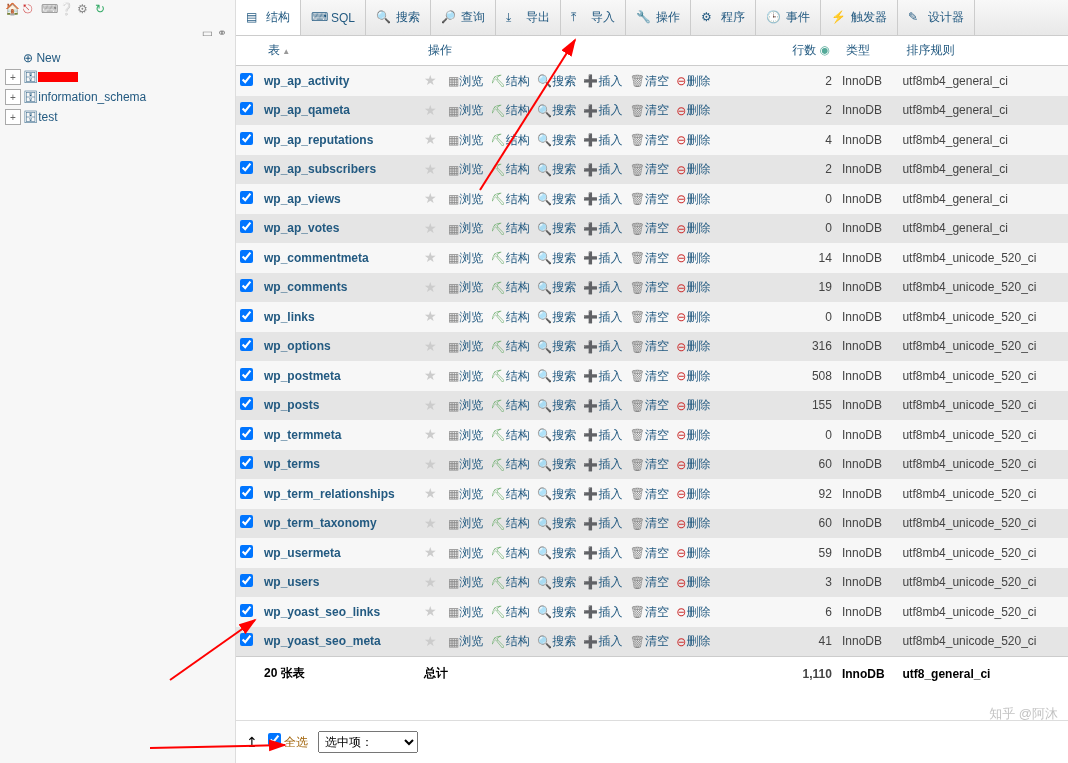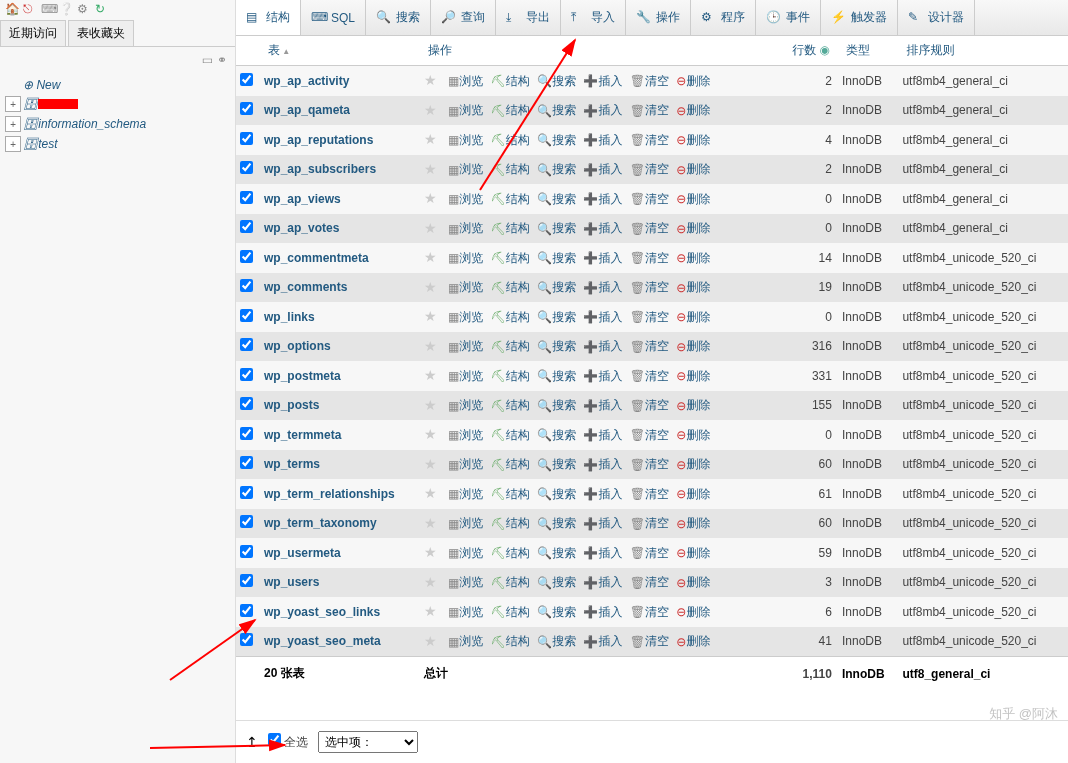--- a/index.html
+++ b/index.html
@@ -6,21 +6,21 @@
 body { display: flex; width: 1068px; height: 763px; overflow: hidden; background: #fff; position: relative; }
 
 
 .sidebar { width: 236px; background: #f7f7f7; border-right: 1px solid #ddd; display: flex; flex-direction: column; }
 .logo { height: 20px; padding: 0 5px; color: #ff9933; font-size: 16px; font-weight: bold; font-style: italic; overflow: hidden; }
 .nav-icons { padding: 2px 5px; display: flex; gap: 2px; }
 .nav-icons span { width: 16px; height: 16px; display: inline-block; }
 .sub-tabs { display: flex; border-bottom: 1px solid #ccc; }
 .sub-tabs div { padding: 4px 8px; border: 1px solid #ccc; border-bottom: none; background: #eee; margin-right: 2px; cursor: pointer; }
 .panel-icons { text-align: right; padding: 4px 8px; color: #888; font-size: 14px; }
-.tree { padding: 5px; font-style: italic; }
+.tree { padding: 5px; }
 .tree-item { display: flex; align-items: center; padding: 2px 0; cursor: pointer; color: #235a81; }
 .tree-item .expand { width: 16px; height: 16px; border: 1px solid #aaa; display: inline-flex; align-items: center; justify-content: center; margin-right: 2px; font-size: 10px; color: #666; background: #fff; }
 .tree-new { color: #235a81; padding: 2px 0 2px 18px; }
 .tree-item.redacted span.redact { background: red; height: 10px; width: 40px; display: inline-block; }
 
 
 .main { flex: 1; display: flex; flex-direction: column; overflow: hidden; }
 .top-tabs { display: flex; background: linear-gradient(#f8f8f8, #e8e8e8); border-bottom: 1px solid #ccc; height: 36px; overflow: hidden; }
 .top-tabs .tab { display: flex; align-items: center; padding: 0 10px; border-right: 1px solid #ccc; cursor: pointer; color: #235a81; white-space: nowrap; }
 .top-tabs .tab.active { background: #fff; }
@@ -35,43 +35,39 @@
 table.db td { padding: 6px 4px; vertical-align: middle; white-space: nowrap; }
 table.db td.name { color: #235a81; font-weight: bold; width: 160px; }
 table.db td.actions a { color: #235a81; text-decoration: none; margin: 0 2px; display: inline-flex; align-items: center; }
 table.db td.rows { text-align: right; color: #444; padding-right: 6px; }
 table.db td.type, table.db td.coll { color: #444; }
 .star { color: #ccc; font-size: 14px; margin-right: 6px; }
 tr.total td { font-weight: bold; background: #fff; border-top: 1px solid #ccc; padding: 8px 4px; }
 
 .footer-bar { display: flex; align-items: center; padding: 10px; gap: 10px; border-top: 1px solid #ddd; }
 .footer-bar .arrow-up { font-size: 14px; }
-.footer-bar a { color: #404040; text-decoration: none; }
+.footer-bar a { color: #a16207; text-decoration: none; }
 .footer-bar select { padding: 2px; min-width: 100px; }
 
 
 .arrow-svg { position: absolute; pointer-events: none; }
 
 .watermark { position: absolute; bottom: 40px; right: 10px; color: #999; opacity: .6; font-size: 13px; }
 </style>
 </head>
 <body>
 
 <div class="sidebar">
   <div class="nav-icons">
     <span>🏠</span>
     <span style="color:#c33">⎋</span>
     <span style="color:#888">⌨</span>
     <span style="color:#3a6">❔</span>
     <span style="color:#888">⚙</span>
     <span style="color:#3a6">↻</span>
-  </div>
-  <div class="sub-tabs">
-    <div>近期访问</div>
-    <div>表收藏夹</div>
   </div>
   <div class="panel-icons">
     <span>▭</span>
     <span>⚭</span>
   </div>
   <div class="tree">
     <div class="tree-new">
       <span>⊕</span>
       <span>New</span>
     </div>
@@ -321,21 +317,21 @@
     <td class="name">wp_postmeta</td>
     <td class="actions">
       <span class="star">★</span>
       <a><span style="color:#888">▦</span> 浏览</a>
       <a><span style="color:#6a6">⛏</span> 结构</a>
       <a><span style="color:#6a6">🔍</span> 搜索</a>
       <a><span style="color:#c66">➕</span> 插入</a>
       <a><span style="color:#888">🗑</span> 清空</a>
       <a><span style="color:#c33">⊖</span> 删除</a>
     </td>
-    <td class="rows">331</td>
+    <td class="rows">508</td>
     <td class="type">InnoDB</td>
     <td class="coll">utf8mb4_unicode_520_ci</td>
           </tr>
           <tr class="even">
     <td><input type="checkbox" checked="" style=""></td>
     <td class="name">wp_posts</td>
     <td class="actions">
       <span class="star">★</span>
       <a><span style="color:#888">▦</span> 浏览</a>
       <a><span style="color:#6a6">⛏</span> 结构</a>
@@ -385,21 +381,21 @@
     <td class="name">wp_term_relationships</td>
     <td class="actions">
       <span class="star">★</span>
       <a><span style="color:#888">▦</span> 浏览</a>
       <a><span style="color:#6a6">⛏</span> 结构</a>
       <a><span style="color:#6a6">🔍</span> 搜索</a>
       <a><span style="color:#c66">➕</span> 插入</a>
       <a><span style="color:#888">🗑</span> 清空</a>
       <a><span style="color:#c33">⊖</span> 删除</a>
     </td>
-    <td class="rows">61</td>
+    <td class="rows">92</td>
     <td class="type">InnoDB</td>
     <td class="coll">utf8mb4_unicode_520_ci</td>
           </tr>
           <tr class="even">
     <td><input type="checkbox" checked="" style=""></td>
     <td class="name">wp_term_taxonomy</td>
     <td class="actions">
       <span class="star">★</span>
       <a><span style="color:#888">▦</span> 浏览</a>
       <a><span style="color:#6a6">⛏</span> 结构</a>

